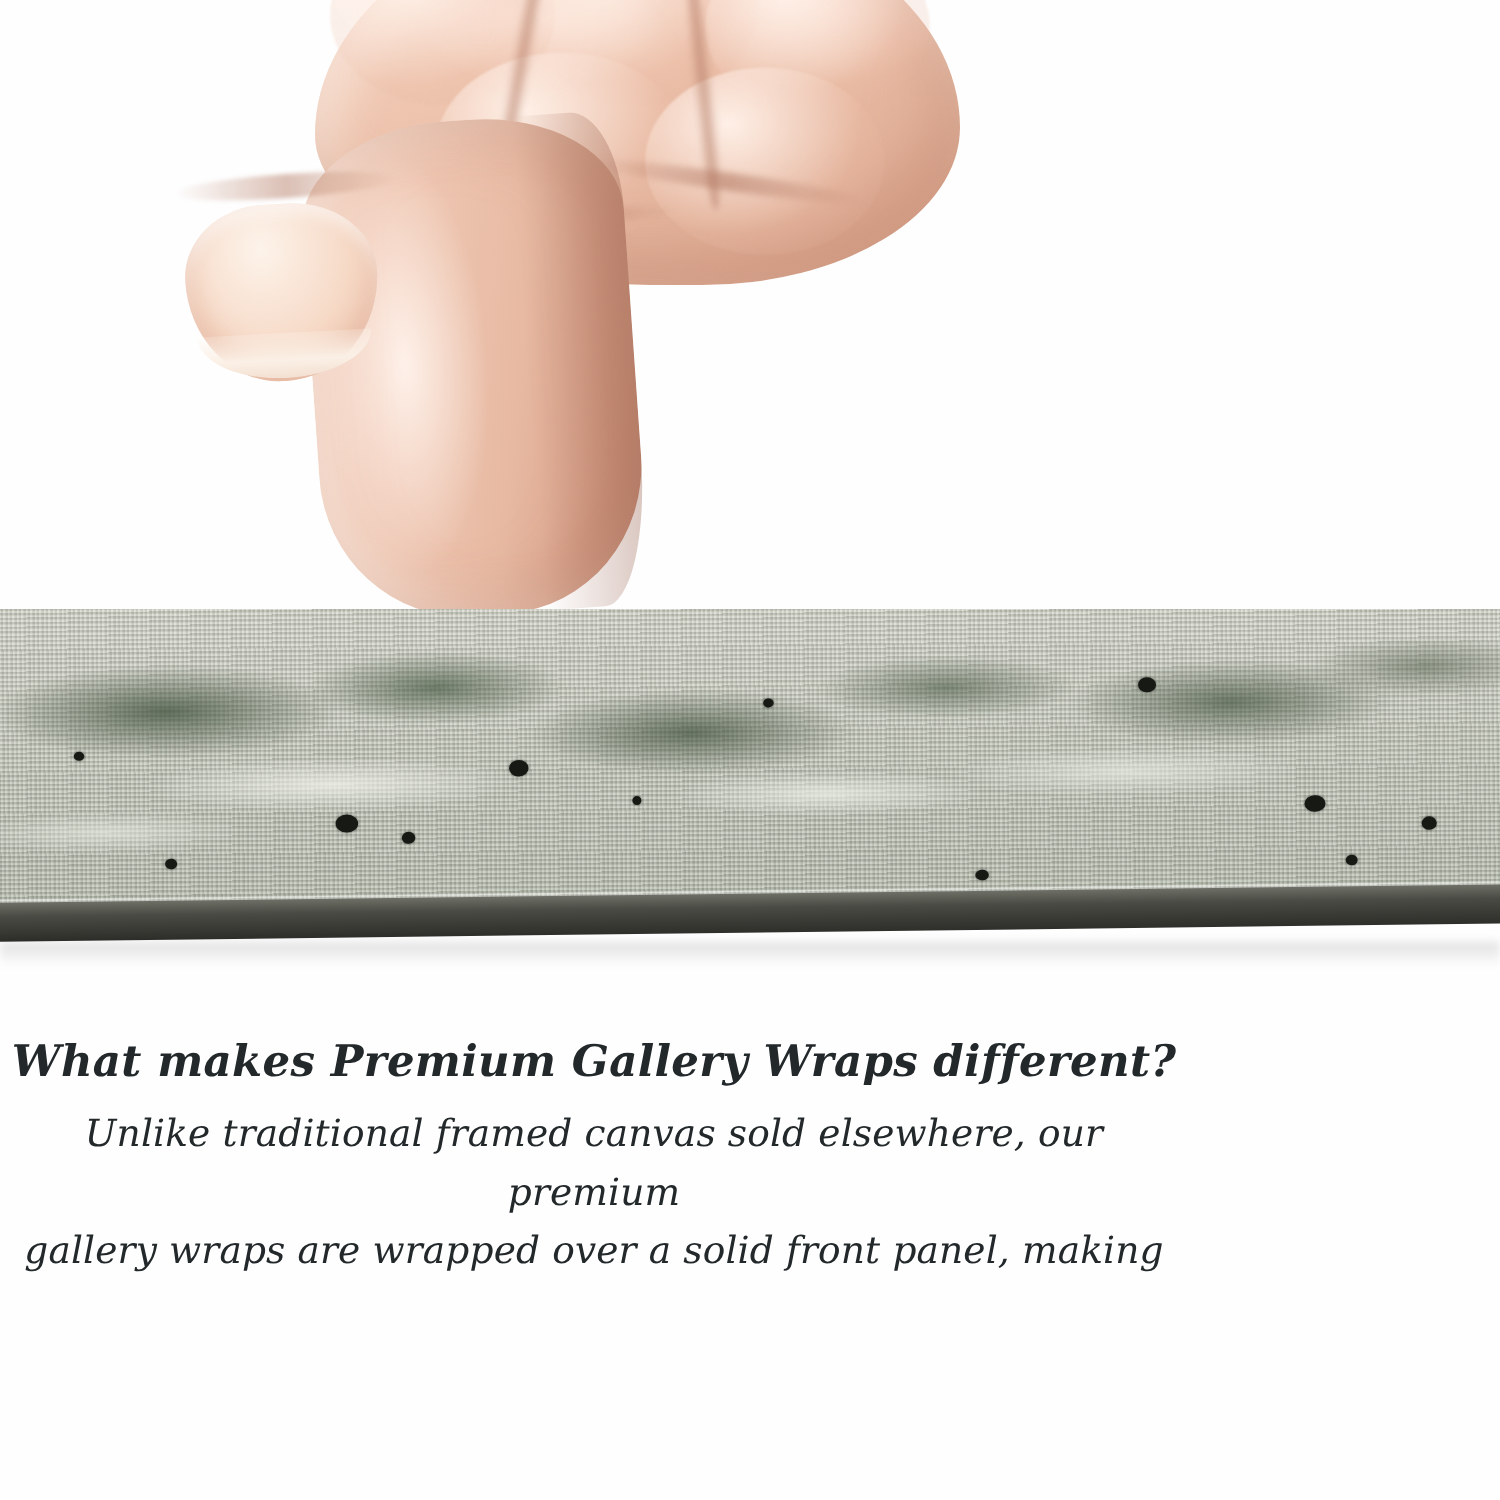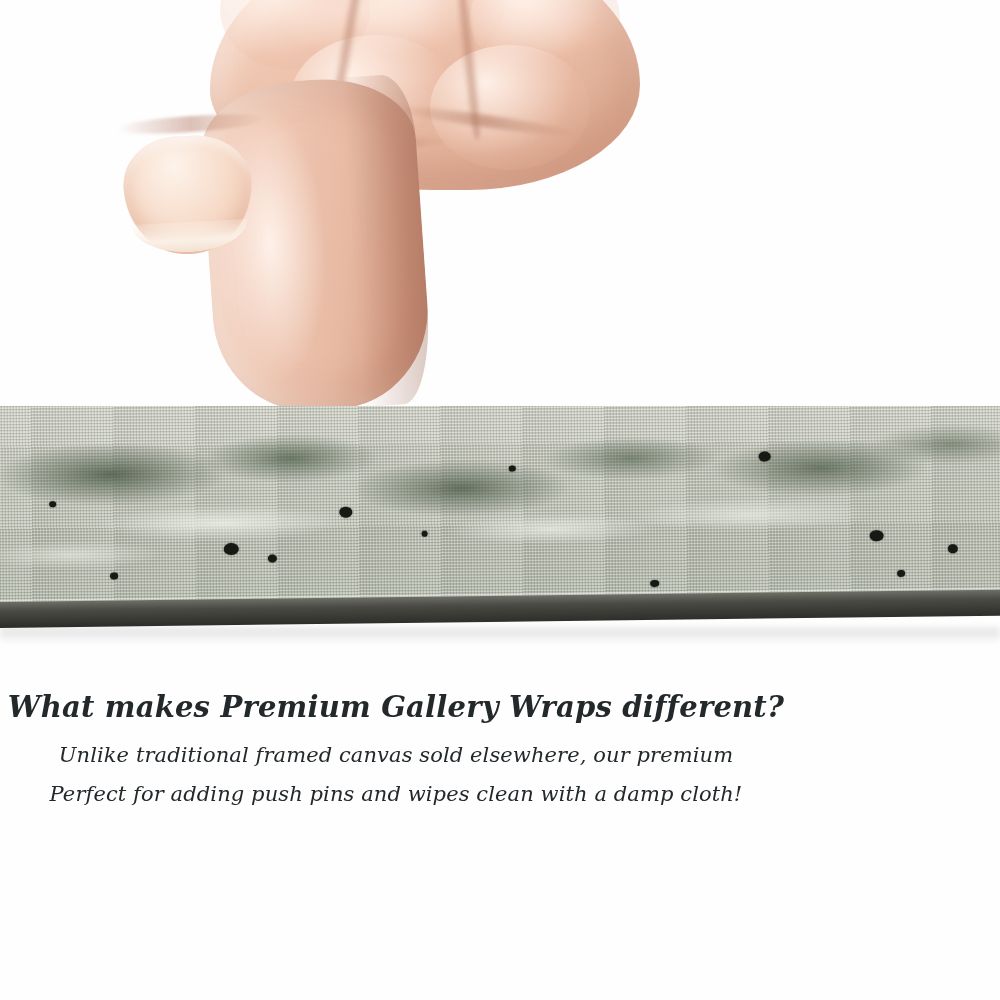--- a/index.html
+++ b/index.html
@@ -242,21 +242,21 @@
     font-family: "DejaVu Serif", serif;
     font-style: italic;
   }
   .caption-title {
     font-size: 29px;
     font-weight: 700;
     letter-spacing: 0.2px;
     margin-bottom: 12px;
   }
   .caption-body-line {
-    font-size: 21px;
+    font-size: 25px;
     line-height: 39px;
     font-weight: 400;
     letter-spacing: 0.1px;
   }
 </style>
 </head>
 <body>
 
 <div class="scene">
 
@@ -301,16 +301,16 @@
       <div class="speck" style="left:905px; top:175px; width:8px;  height:7px;"></div>
     </div>
     <div class="canvas-bottom-hilite"></div>
     <div class="canvas-bottom-edge"></div>
   </div>
   <div class="slab-shadow"></div>
 
   <div class="caption">
     <div class="caption-title">What makes Premium Gallery Wraps different?</div>
     <div class="caption-body-line">Unlike traditional framed canvas sold elsewhere, our premium</div>
-    <div class="caption-body-line">Perfect for adding push pins and wipes clean with a damp cloth!</div>
+    <div class="caption-body-line">gallery wraps are wrapped over a solid front panel, making</div>
   </div>
 
 </div>
 
 </body></html>

